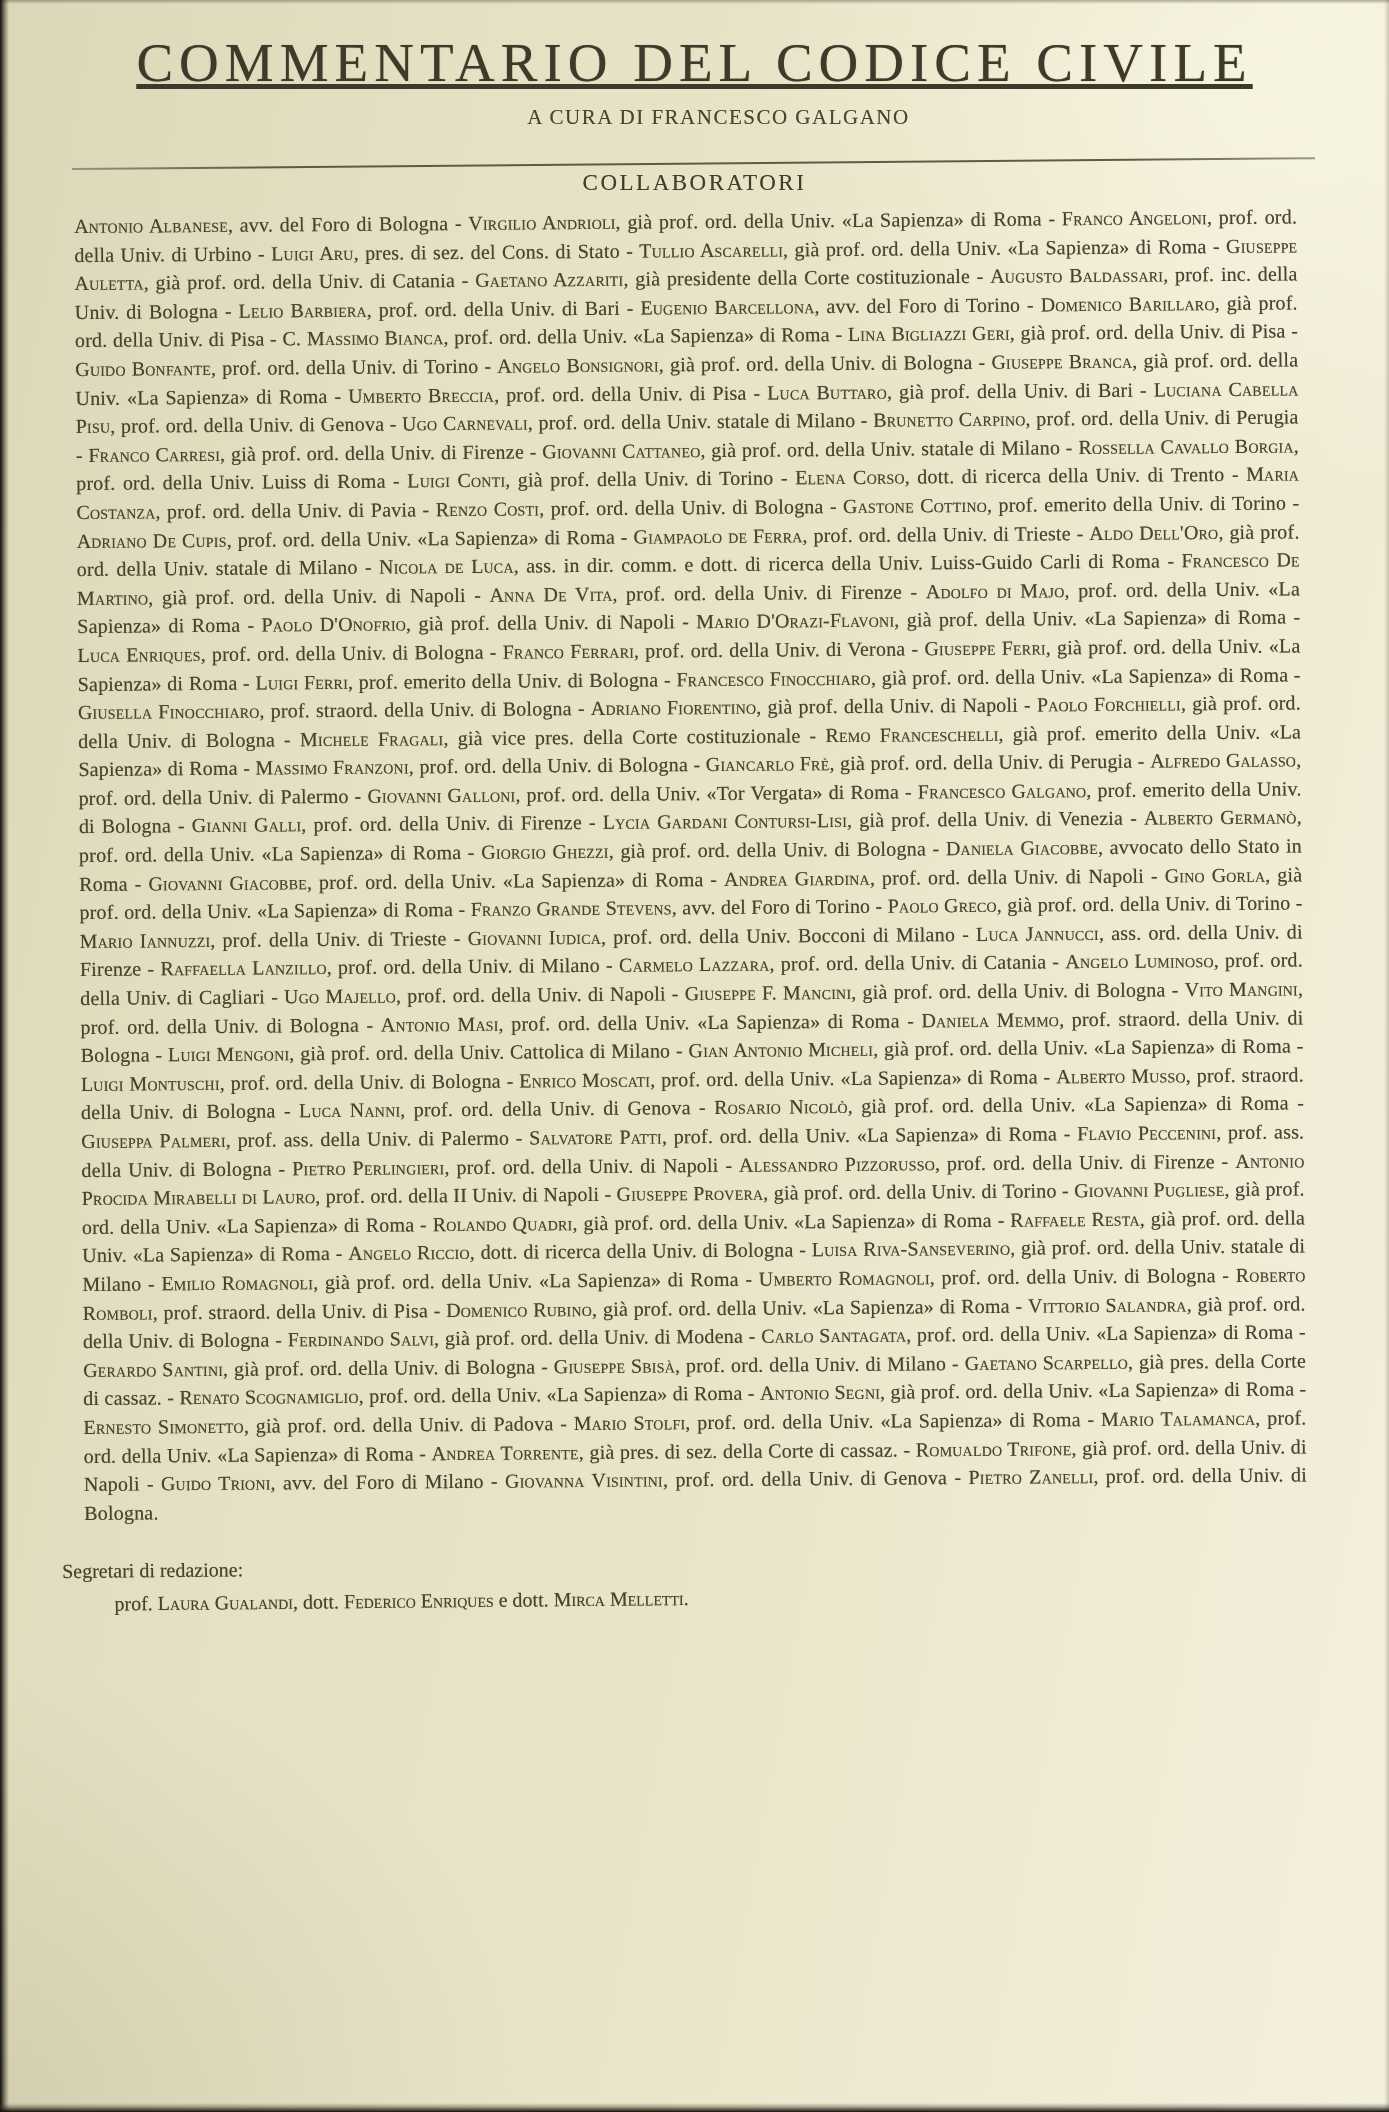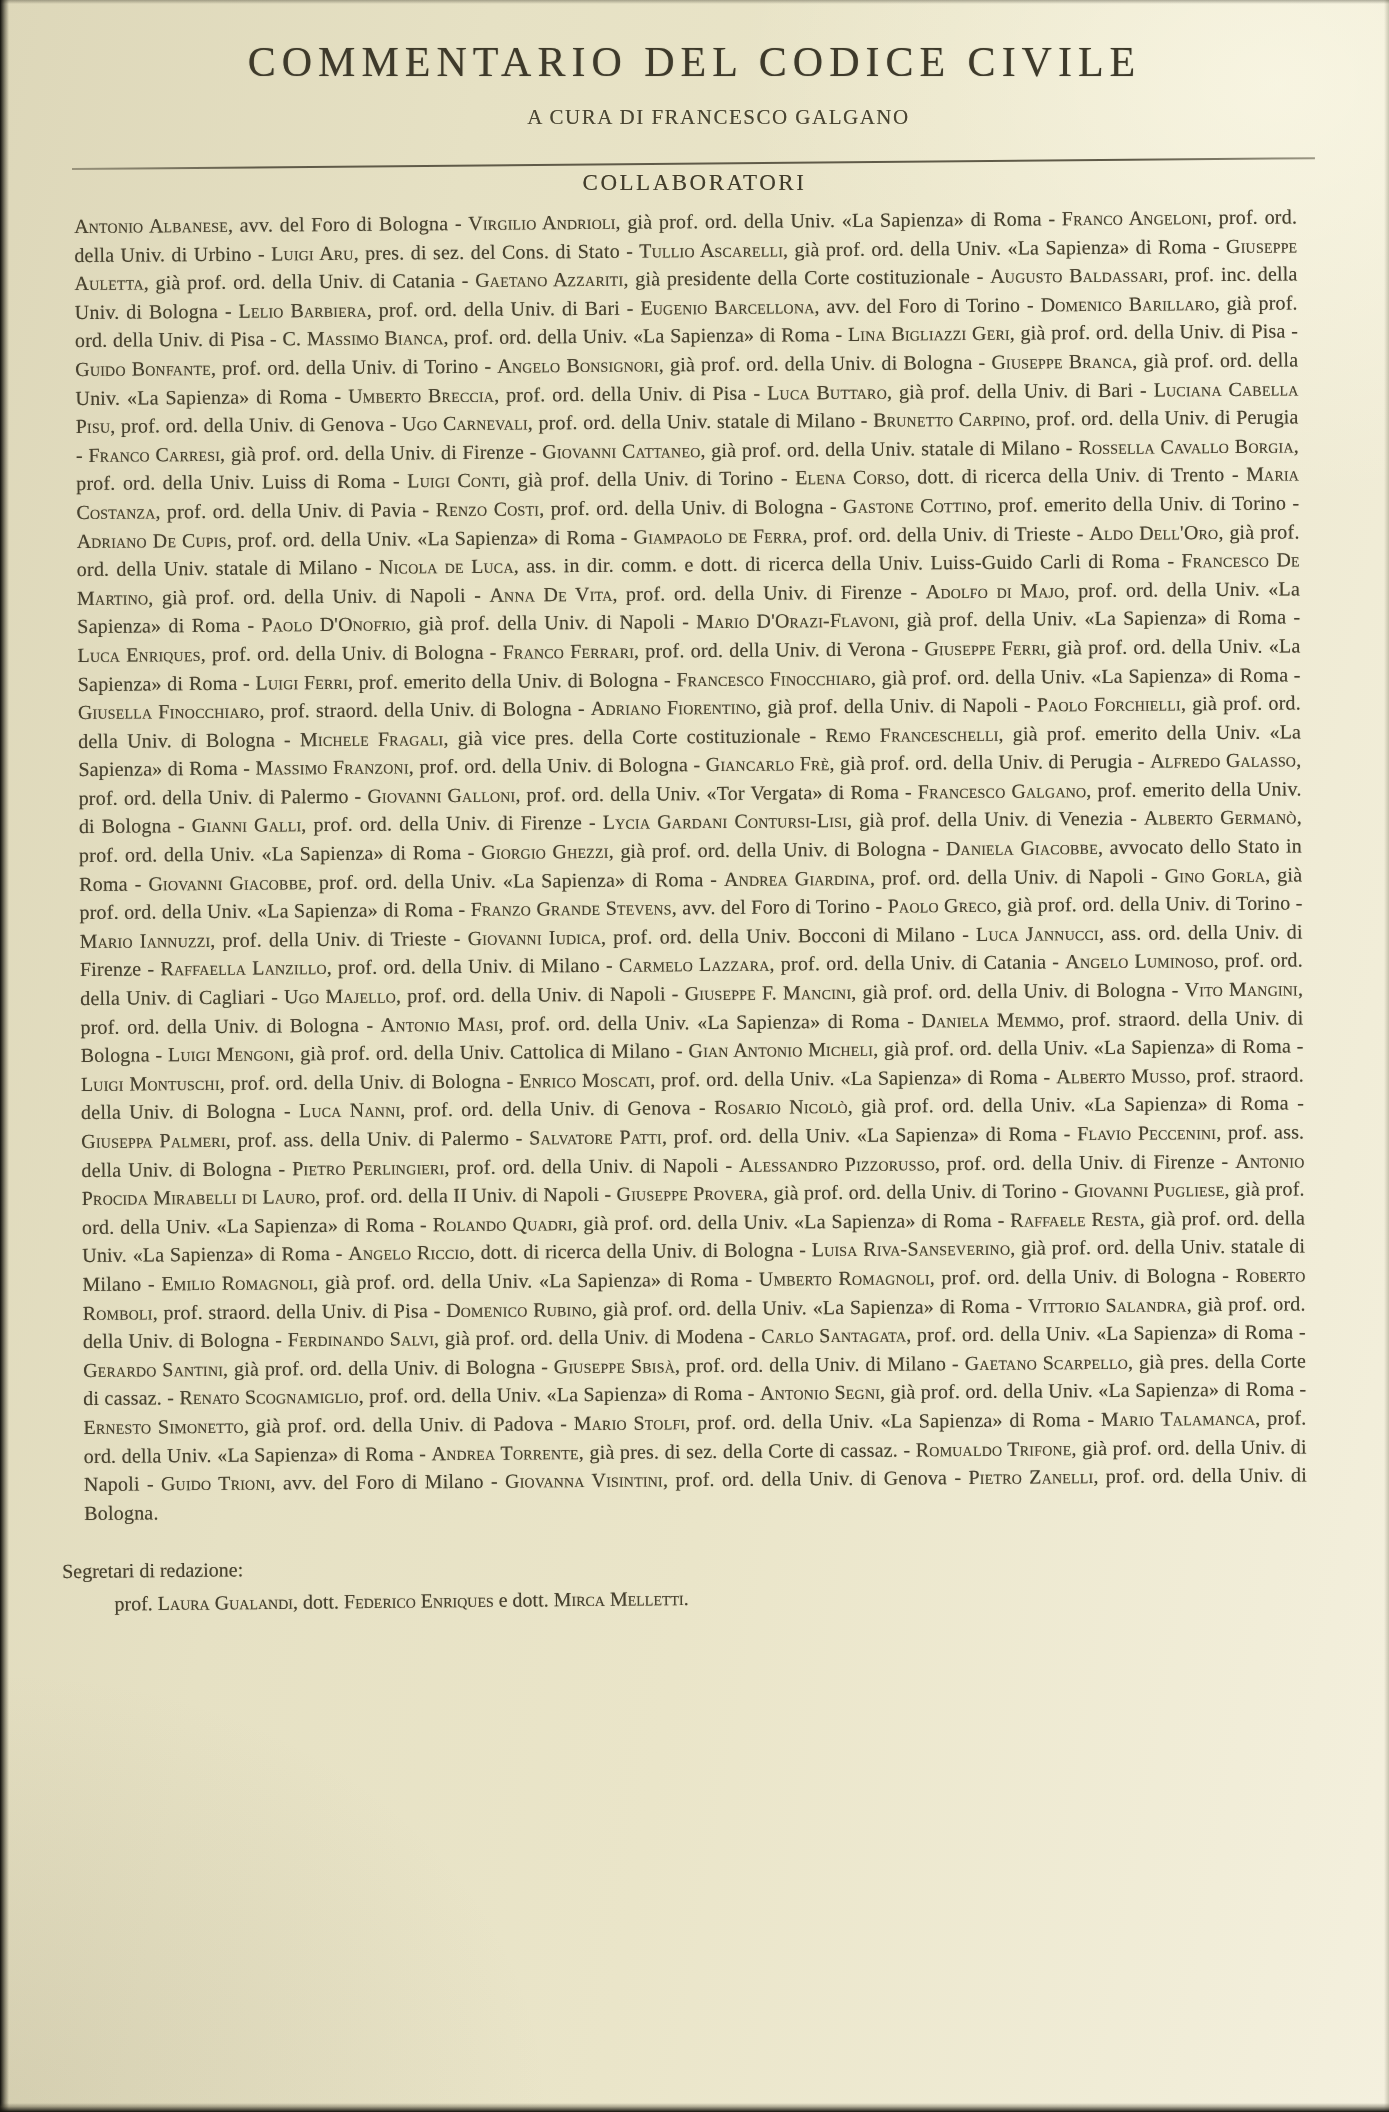--- a/index.html
+++ b/index.html
@@ -21,26 +21,27 @@
                  background: linear-gradient(to top, #15140e, rgba(60,56,40,0.35) 60%, rgba(60,56,40,0)); }
   .edge-top    { position:absolute; left:0; right:0; top:0; height:4px;
                  background: linear-gradient(to bottom, rgba(40,38,26,0.35), rgba(40,38,26,0)); }
   .edge-right  { position:absolute; right:0; top:0; bottom:0; width:5px;
                  background: linear-gradient(to left, rgba(90,84,60,0.28), rgba(90,84,60,0)); }
 
   .title {
     margin: 0;
     padding-top: 34px;
     text-align: center;
-    font-size: 42px;
+    font-size: 55px;
     line-height: 57px;
     letter-spacing: 6px;
     font-weight: 400;
     color: #3e3a2b;
     text-shadow: 0 0 1px rgba(62,58,43,0.55);
+    text-decoration: underline;
   }
   .subtitle {
     margin-top: 14px;
     text-align: center;
     font-size: 21px;
     letter-spacing: 1.5px;
     color: #4a4532;
     text-shadow: 0 0 0.6px rgba(70,64,46,0.5);
     padding-left: 48px;
   }

